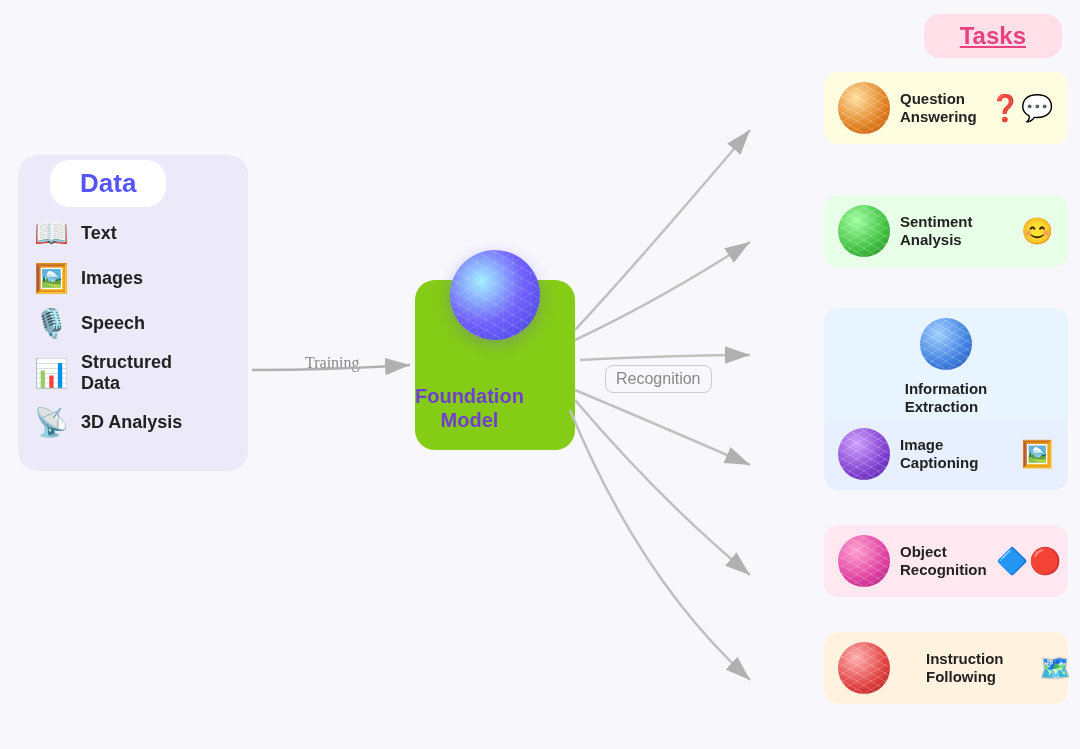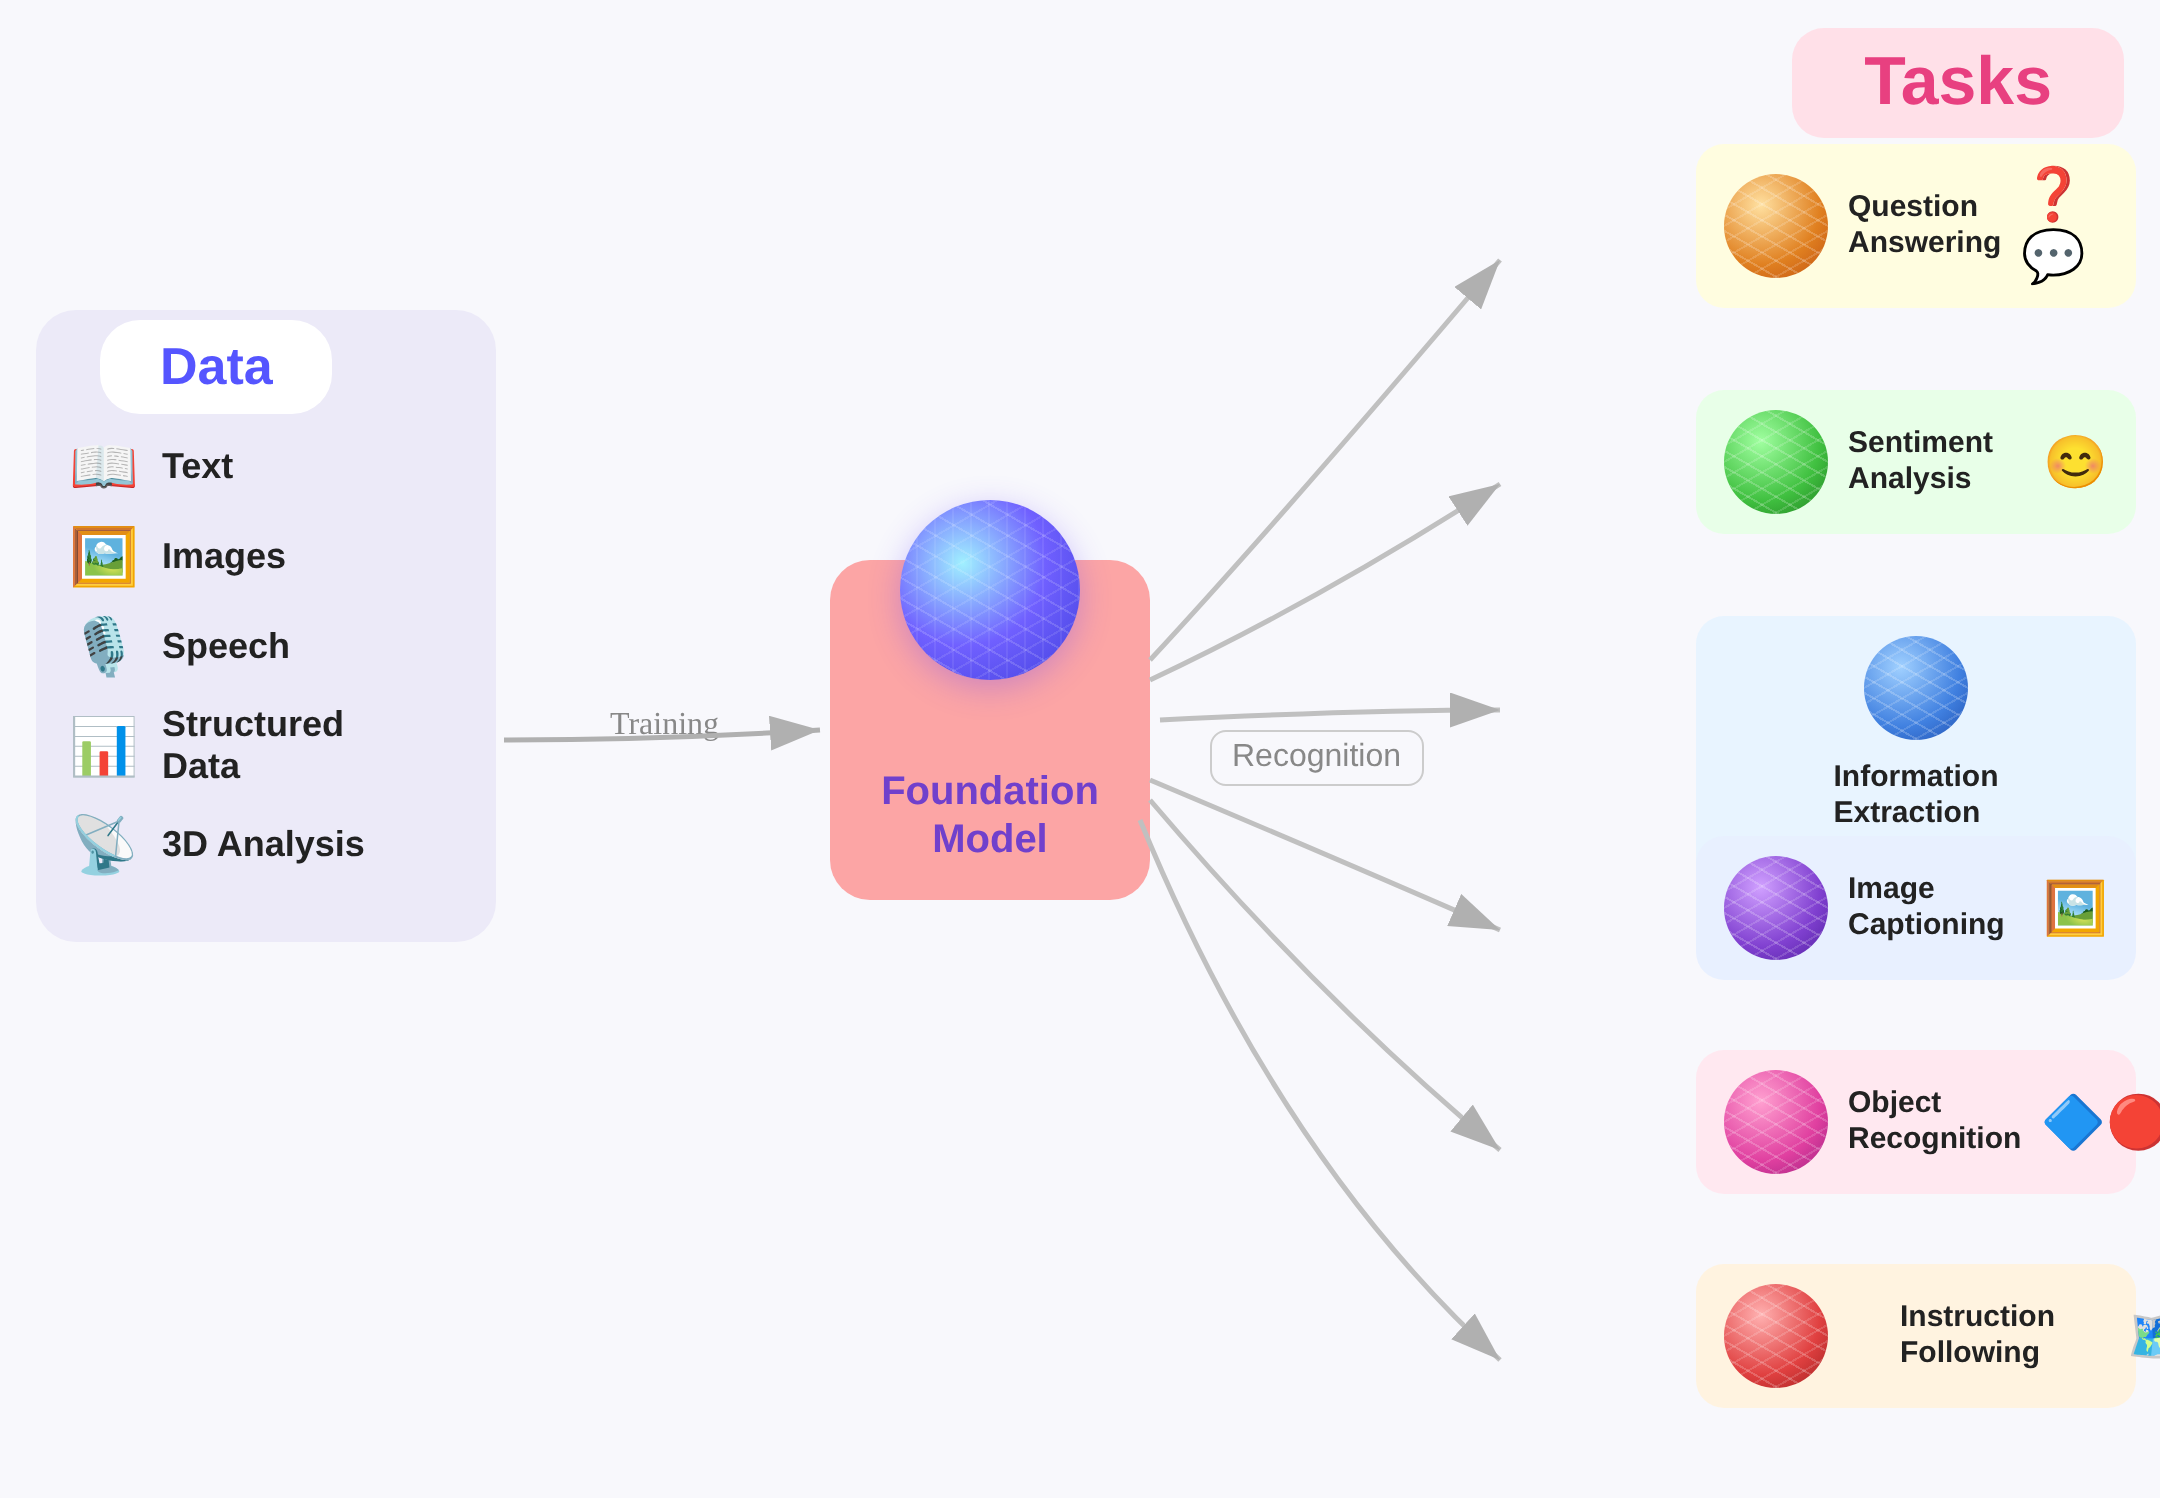--- a/index.html
+++ b/index.html
@@ -53,25 +53,25 @@
       text-align: center;
     }
 
     
     .foundation-box {
       position: absolute;
       left: 415px;
       top: 280px;
       width: 160px;
       height: 170px;
-      background: #fca5a5;
+      background: #84cc16;
       border-radius: 20px;
       display: flex;
       flex-direction: column;
-      align-items: center;
+      align-items: flex-start;
       justify-content: flex-end;
       padding-bottom: 18px;
     }
     .foundation-sphere {
       width: 90px;
       height: 90px;
       border-radius: 50%;
       background: radial-gradient(circle at 35% 35%, #a0f0ff, #7060ff 50%, #4040dd);
       position: absolute;
       top: -30px;
@@ -126,34 +126,35 @@
     .tasks-box {
       position: absolute;
       right: 18px;
       top: 14px;
       background: #ffe0e8;
       border-radius: 16px;
       padding: 8px 36px;
     }
     .tasks-label {
       color: #e84080;
-      font-size: 34px;
+      font-size: 24px;
       font-weight: bold;
+      text-decoration: underline;
     }
 
     
     .task-card {
       position: absolute;
       right: 12px;
       border-radius: 14px;
       display: flex;
       align-items: center;
       gap: 10px;
       padding: 10px 14px;
-      width: 220px;
+      width: 244px;
     }
     .task-sphere {
       width: 52px;
       height: 52px;
       border-radius: 50%;
       flex-shrink: 0;
       overflow: hidden;
       position: relative;
     }
     .task-sphere::after {

